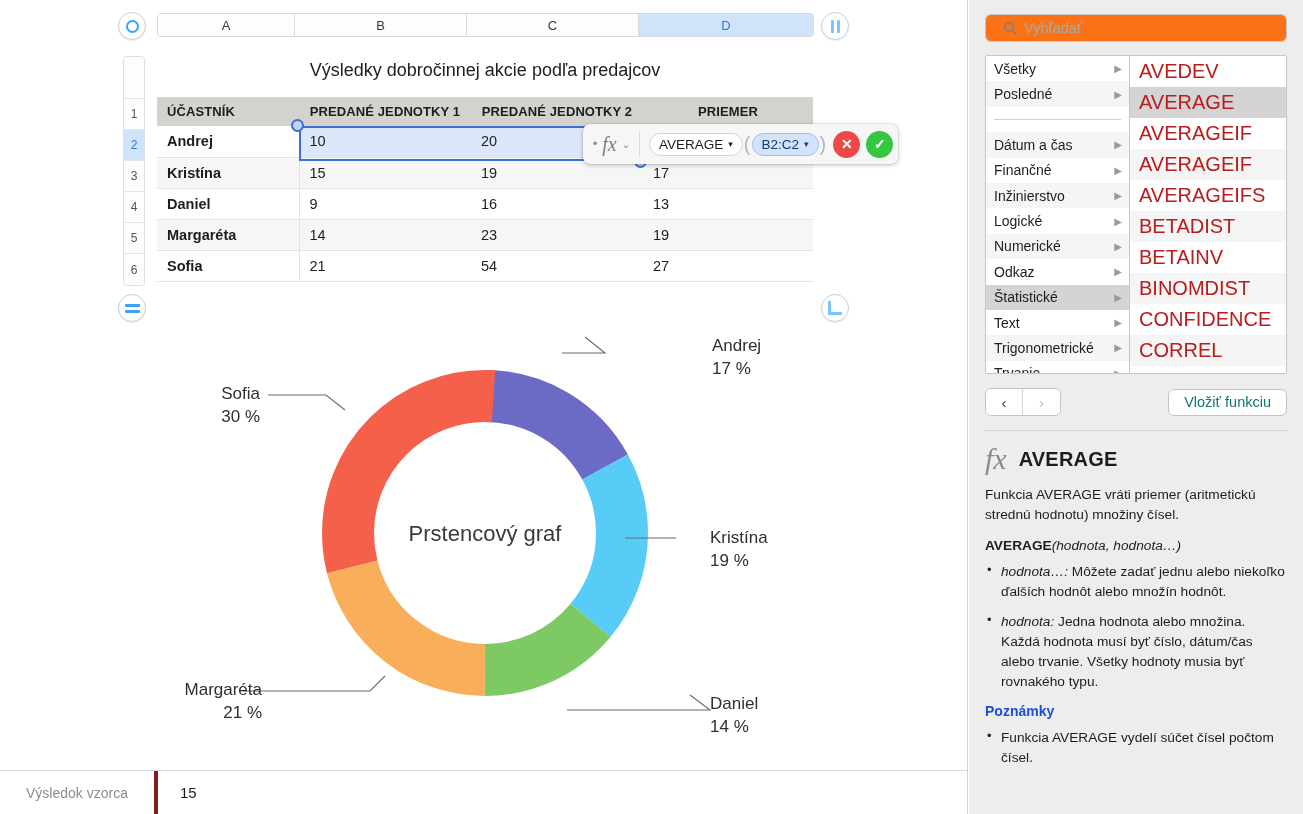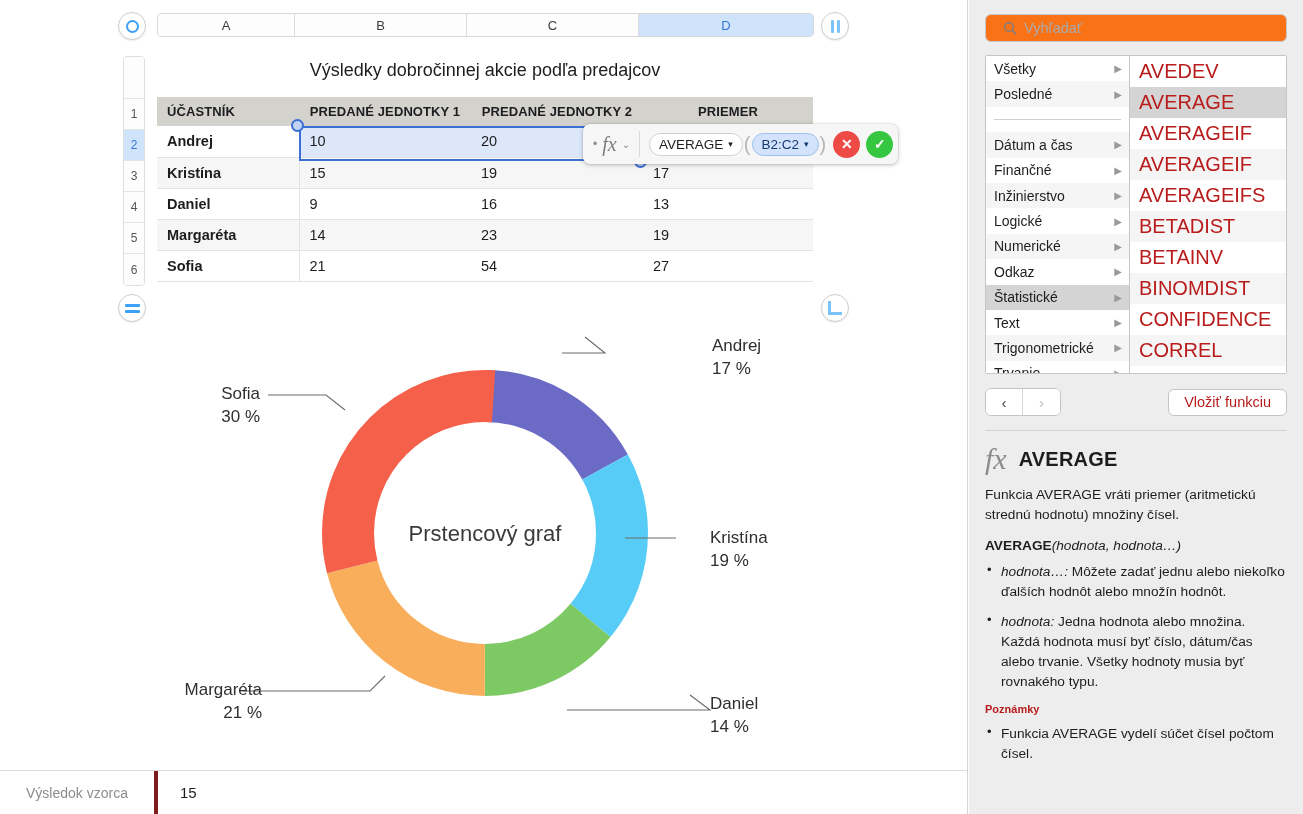--- a/index.html
+++ b/index.html
@@ -205,38 +205,38 @@
   .panel-actions { margin-top: 14px; display: flex; align-items: center; justify-content: space-between; }
   .navpair { display: flex; border: 1px solid #c4c4c4; border-radius: 6px; overflow: hidden; background: #fff; }
   .navpair button {
     width: 37px; height: 26px; border: none; background: #fff; cursor: pointer;
     font-size: 15px; color: #3a3a3a; font-family: "Liberation Sans", sans-serif;
   }
   .navpair button:first-child { border-right: 1px solid #d6d6d6; }
   .navpair button.dis { color: #b8b8b8; }
   .insert-btn {
     height: 27px; padding: 0 15px; border-radius: 6px; border: 1px solid #c4c4c4;
-    background: #fff; font-size: 14.5px; color: #b91c1c; cursor: pointer;
+    background: #fff; font-size: 14.5px; color: #0f766e; cursor: pointer;
     font-family: "Liberation Sans", sans-serif;
   }
 
   .doc-divider { margin-top: 14px; border: none; border-top: 1px solid #d3d3d3; }
   .doc { padding-top: 13px; overflow: hidden; flex: 1; }
   .doc-head { display: flex; align-items: center; gap: 12px; }
   .doc-fx { font-family: "Liberation Serif", serif; font-style: italic; font-size: 30px; color: #8b8b8f; line-height: 1; }
   .doc-title { font-size: 20px; font-weight: bold; color: #1d1d1f; letter-spacing: .2px; }
   .doc-p { margin-top: 11px; font-size: 13.7px; line-height: 1.45; color: #1d1d1f; }
   .doc-sig { margin-top: 13px; font-size: 13.7px; color: #1d1d1f; }
   .doc-sig b { font-weight: bold; }
   .doc-sig i { font-style: italic; }
   ul.doc-list { margin-top: 9px; list-style: none; }
   ul.doc-list li { position: relative; padding-left: 16px; margin-bottom: 11px; font-size: 13.7px; line-height: 1.45; color: #1d1d1f; }
   ul.doc-list li::before { content: "•"; position: absolute; left: 2px; top: -1px; font-size: 13px; }
   ul.doc-list li i { font-style: italic; }
-  .doc-h2 { margin-top: 2px; font-size: 11px; font-weight: bold; color: #b91c1c; }
+  .doc-h2 { margin-top: 2px; font-size: 14px; font-weight: bold; color: #1d4ed8; }
 </style>
 </head>
 <body>
 
 <div id="app">
 
   <div id="canvas">
 
     <div class="col-headers">
       <div class="col-head" style="width:137px">A</div>

